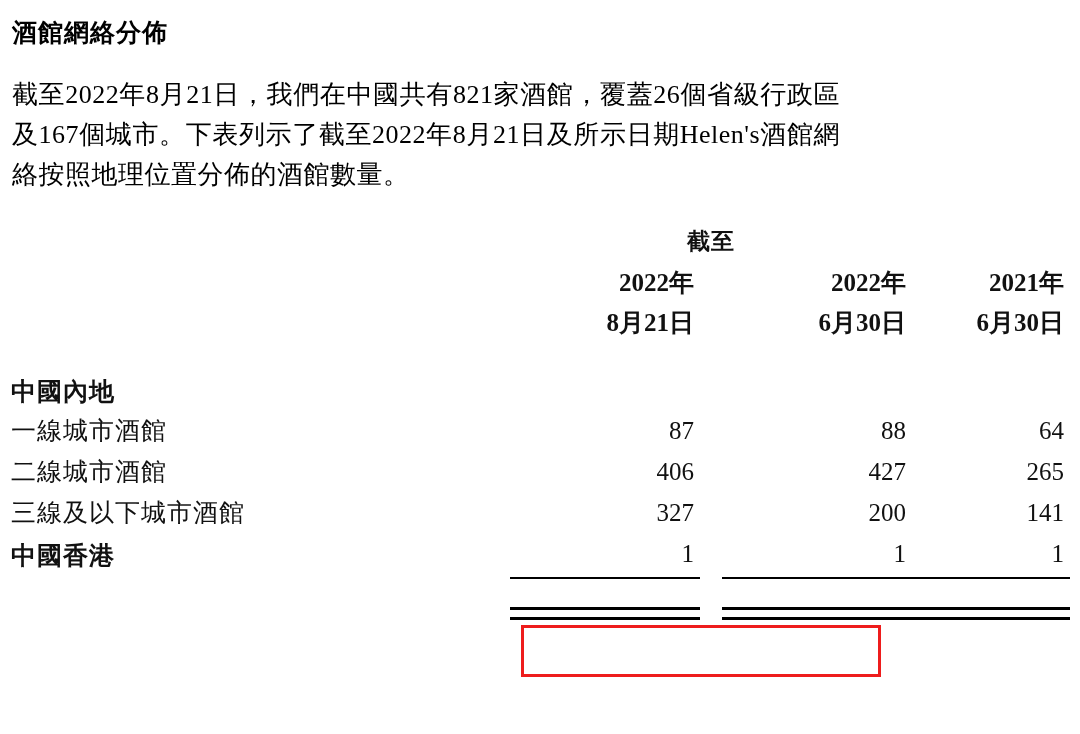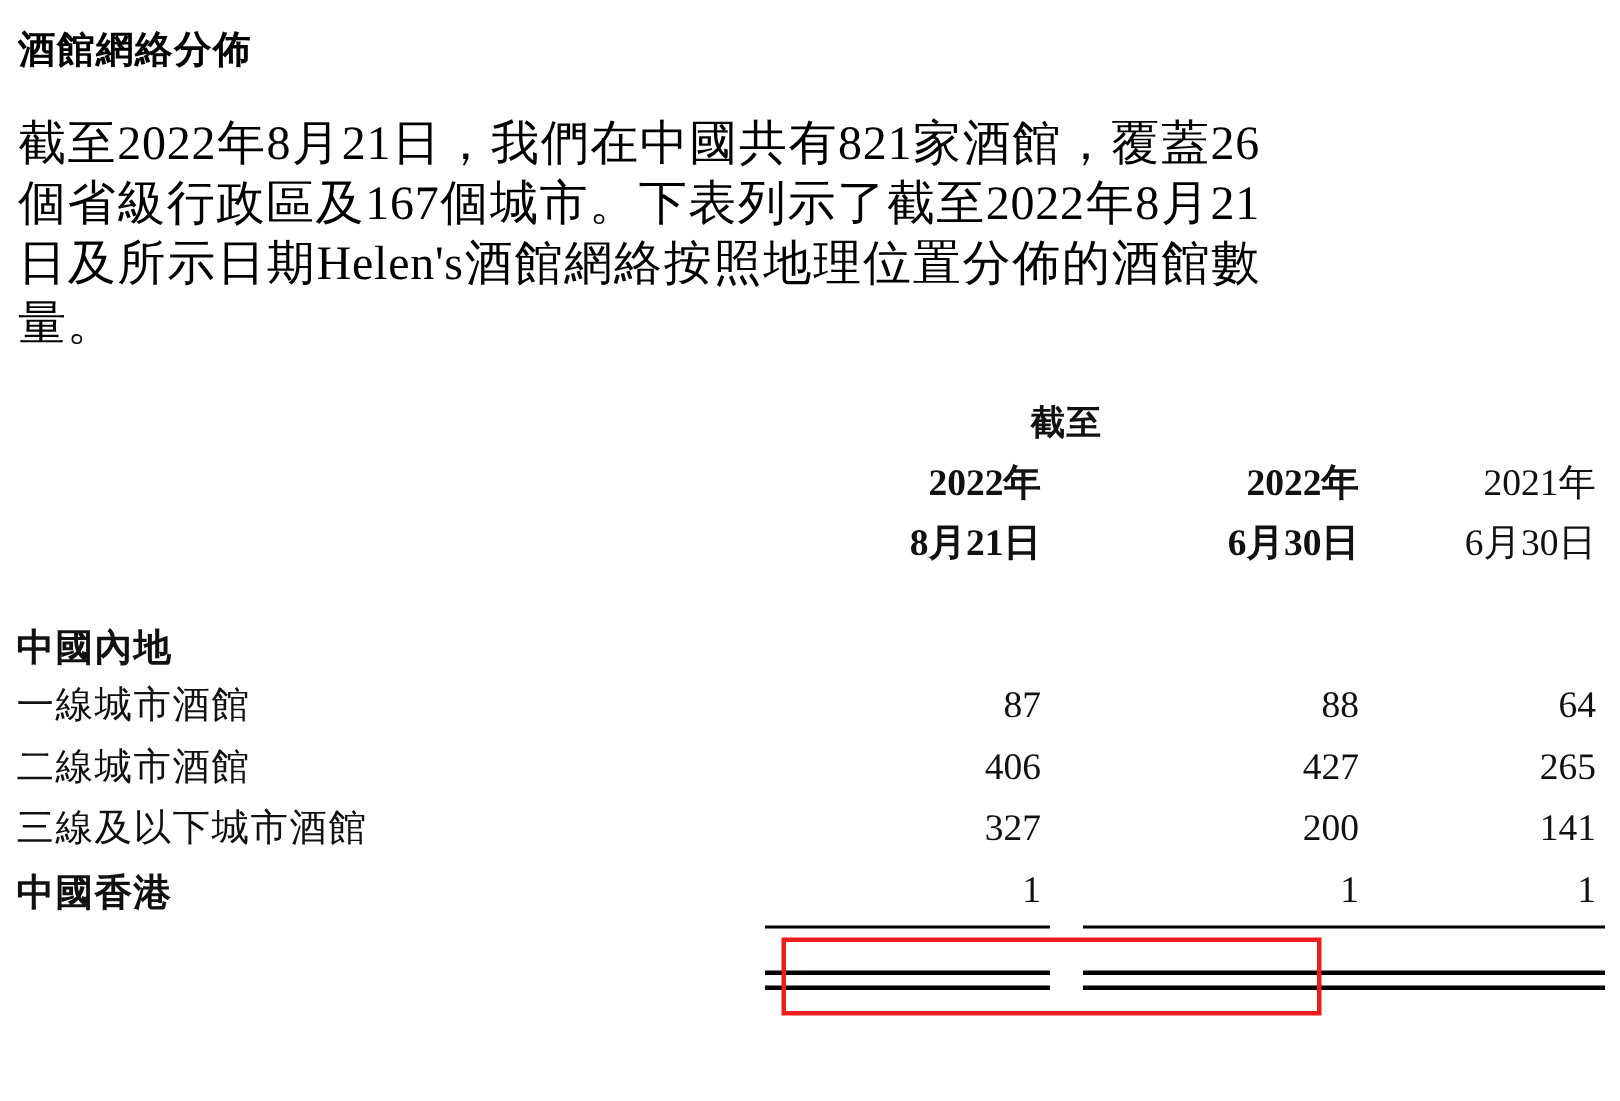--- a/index.html
+++ b/index.html
@@ -24,21 +24,21 @@
   }
   .section-title {
     font-family: "DejaVu Sans", "Liberation Sans", sans-serif;
     font-weight: bold;
     font-size: 25px;
     letter-spacing: 1px;
     margin: 8px 0 0 2px;
     color: #000;
   }
   .intro {
-    font-size: 32px;
+    font-size: 26px;
     line-height: 40px;
     margin: 26px 2px 0 2px;
     text-align: justify;
     letter-spacing: 0.5px;
     color: #000;
   }
   table.dist {
     width: 1060px;
     border-collapse: collapse;
     margin-top: 30px;
@@ -56,20 +56,21 @@
     font-size: 23px;
     padding-bottom: 6px;
     letter-spacing: 1px;
   }
   .hdr-cell {
     text-align: right;
     font-size: 25px;
     line-height: 38px;
     padding-right: 6px;
     white-space: nowrap;
+    font-weight: bold;
   }
   .hdr-cell.bold { font-weight: bold; }
   .hdr-spacer { height: 14px; }
 
   .rowgroup-title {
     font-weight: bold;
     font-size: 25px;
     padding-top: 18px;
     padding-bottom: 2px;
     letter-spacing: 1px;

